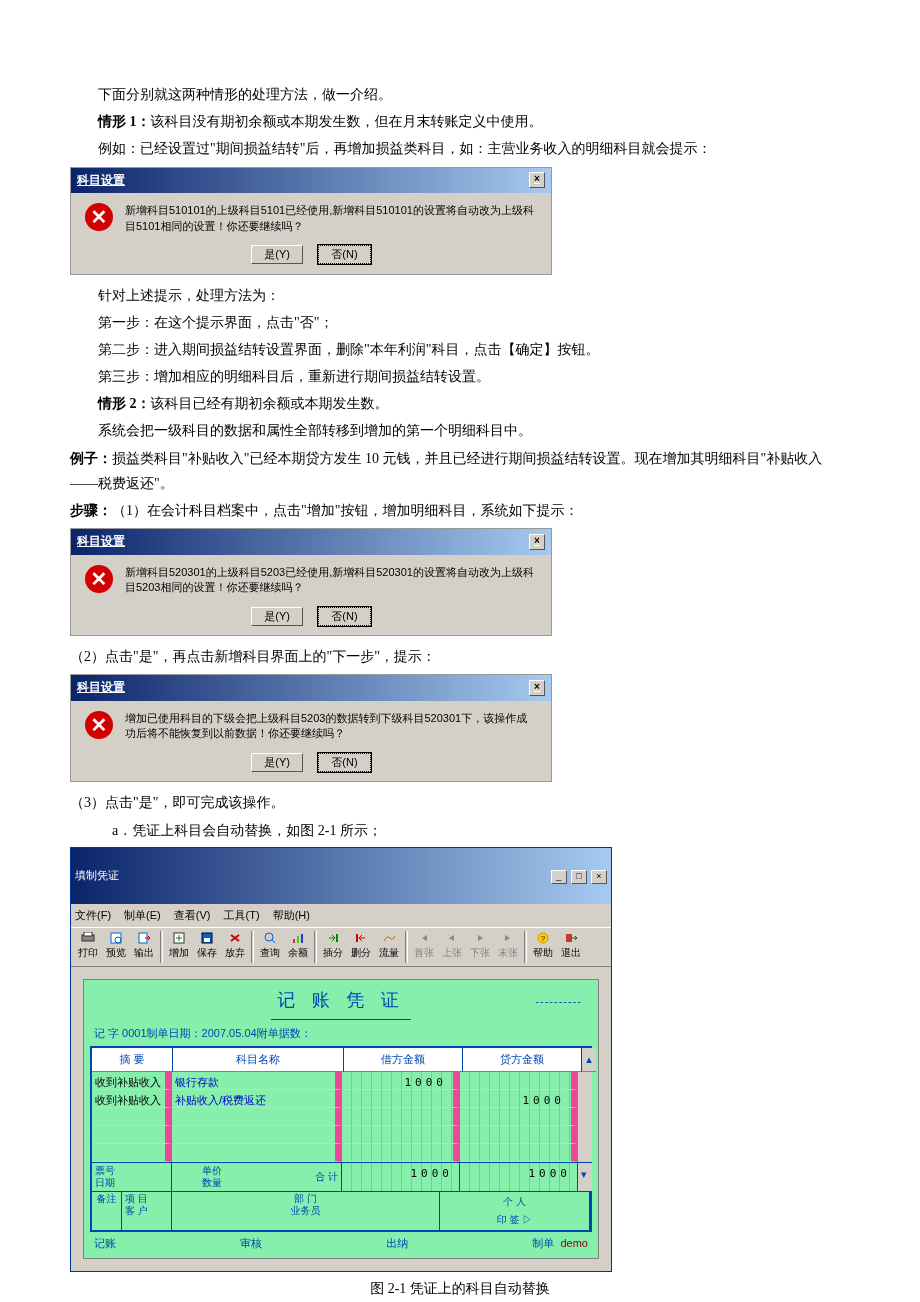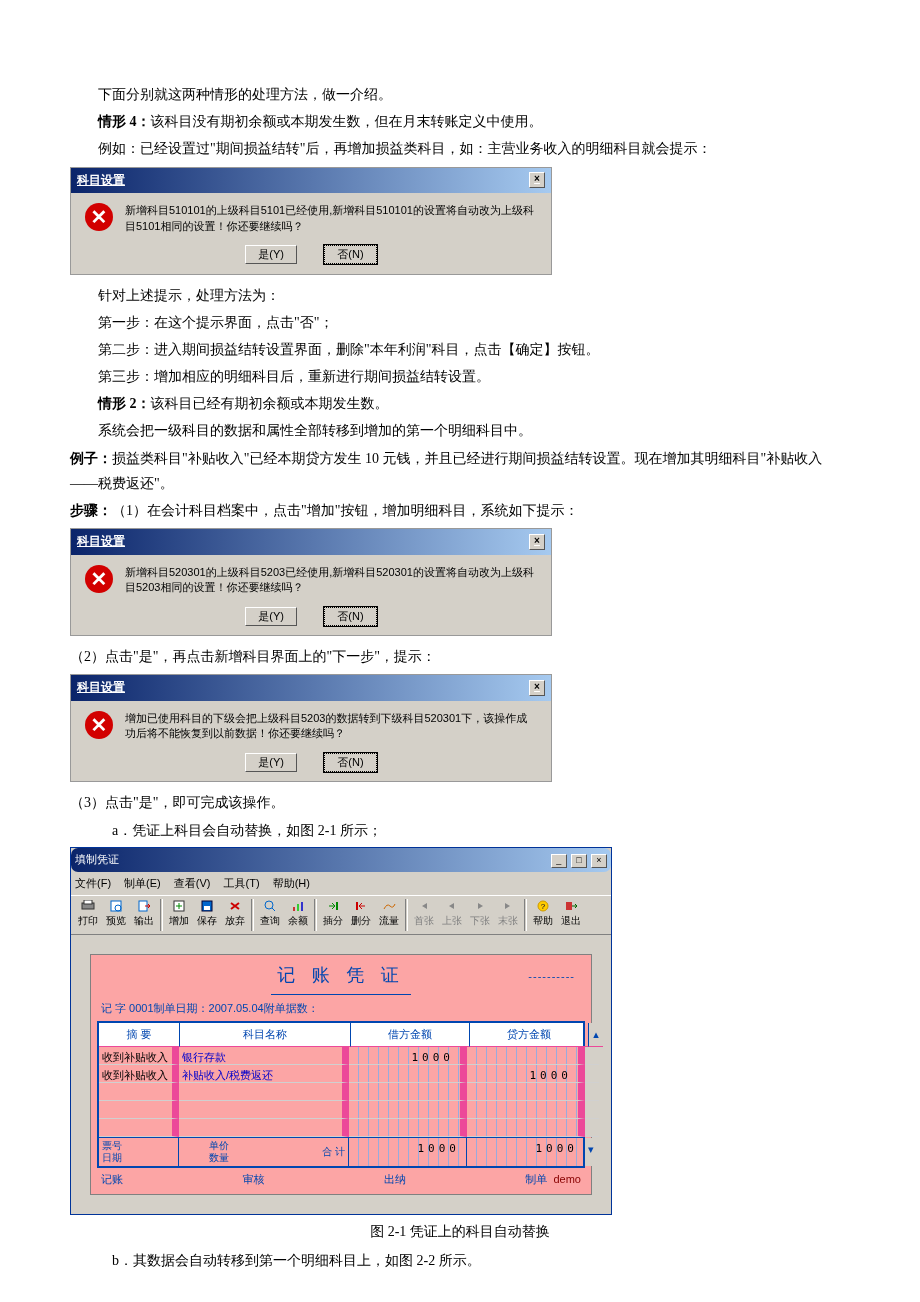--- a/index.html
+++ b/index.html
@@ -72,21 +72,21 @@
     color: #000;
   }
   .dialog .btns {
     text-align: center;
     padding: 4px 0 8px 0;
   }
   .dialog .btns button {
     font-family: Tahoma, Arial, sans-serif;
     font-size: 11px;
     padding: 1px 12px;
-    margin: 0 12px;
+    margin: 0 6px;
     background: #d4d0c8;
     border: 1px solid #555;
     border-top-color: #fff;
     border-left-color: #fff;
   }
   .dialog .btns button.default {
     border: 1px dotted #000;
     outline: 1px solid #000;
   }
 
@@ -95,25 +95,24 @@
     border: 1px solid #003399;
     background: #d4d0c8;
     width: 540px;
     font-family: Tahoma, "SimSun", sans-serif;
     font-size: 11px;
     margin: 4px 0;
   }
   .appwin .titlebar {
     background: linear-gradient(to right, #0a246a, #a6caf0);
     color: #fff;
-    padding: 2px 4px;
+    padding: 18px 4px;
     display: flex;
     justify-content: space-between;
     align-items: center;
-    border-radius: 7px;
   }
   .appwin .titlebar .winbtns span {
     display: inline-block;
     background: #d4d0c8;
     border: 1px solid #fff;
     border-right-color: #555;
     border-bottom-color: #555;
     width: 14px;
     height: 12px;
     text-align: center;
@@ -151,23 +150,23 @@
   .toolbtn.disabled { color: #808080; }
   .toolbar .sep {
     display:inline-block;
     width:1px;
     align-self:stretch;
     margin:1px 2px;
     border-left:1px solid #808080;
     border-right:1px solid #fff;
   }
   .voucher-area {
-    background: #fca5a5;
+    background: #86efac;
     border: 1px solid #808080;
-    margin: 19px;
+    margin: 12px;
     padding: 4px 6px;
     font-size: 11px;
   }
   .voucher-title {
     text-align: center;
     color: #0046b0;
     font-size: 18px;
     letter-spacing: 6px;
     font-family: "KaiTi","楷体","SimSun";
     border-bottom: 1px solid #0046b0;
@@ -268,21 +267,21 @@
   }
   .caption {
     text-align: center;
     margin: 4px 0 4px 0;
   }
 </style>
 </head>
 <body>
 
 <p class="indent">下面分别就这两种情形的处理方法，做一介绍。</p>
-<p class="indent"><span class="bold">情形 4：</span><span>该科目没有期初余额或本期发生数，但在月末转账定义中使用。</span></p>
+<p class="indent"><span class="bold">情形 1：</span><span>该科目没有期初余额或本期发生数，但在月末转账定义中使用。</span></p>
 <p class="indent">例如：已经设置过"期间损益结转"后，再增加损益类科目，如：主营业务收入的明细科目就会提示：</p>
 
 <div class="dialog">
   <div class="titlebar">
     <span>科目设置</span>
     <span class="close">×</span>
   </div>
   <div class="body">
     <div class="icon">✕</div>
     <div class="msg">新增科目510101的上级科目5101已经使用,新增科目510101的设置将自动改为上级科目5101相同的设置！你还要继续吗？</div>
@@ -561,20 +560,37 @@
           <span style="float:right;margin-top:-6px">合 计</span>
         </div>
         <div class="col-amt amtcell">
             <span class="val">1000</span>
           </div>
         <div class="col-amt amtcell">
             <span class="val">1000</span>
           </div>
         <div class="col-scroll">▾</div>
       </div>
+      <div class="vfoot1">
+        <div style="width:30px;text-align:center;font-size:10px;line-height:1.2">备注</div>
+        <div style="width:50px;font-size:10px;line-height:1.2">
+          <span>项 目</span><br>
+          <span>客 户</span>
+        </div>
+        <div style="flex:1;font-size:10px;line-height:1.2;text-align:center">
+          <span>部 门</span><br>
+          <span>业务员</span>
+        </div>
+        <div style="width:150px;text-align:center;font-size:10px">
+          <span>个    人</span><br>
+          <span class="seal">印</span>
+          <span class="seal">签</span>
+          <span class="seal">▷</span>
+        </div>
+      </div>
     </div>
     <div class="statusline">
       <span><span>记账</span></span>
       <span><span>审核</span></span>
       <span><span>出纳</span></span>
       <span>
         <span>制单</span>&nbsp;
         <span style="color:#800">demo</span>
       </span>
     </div>

